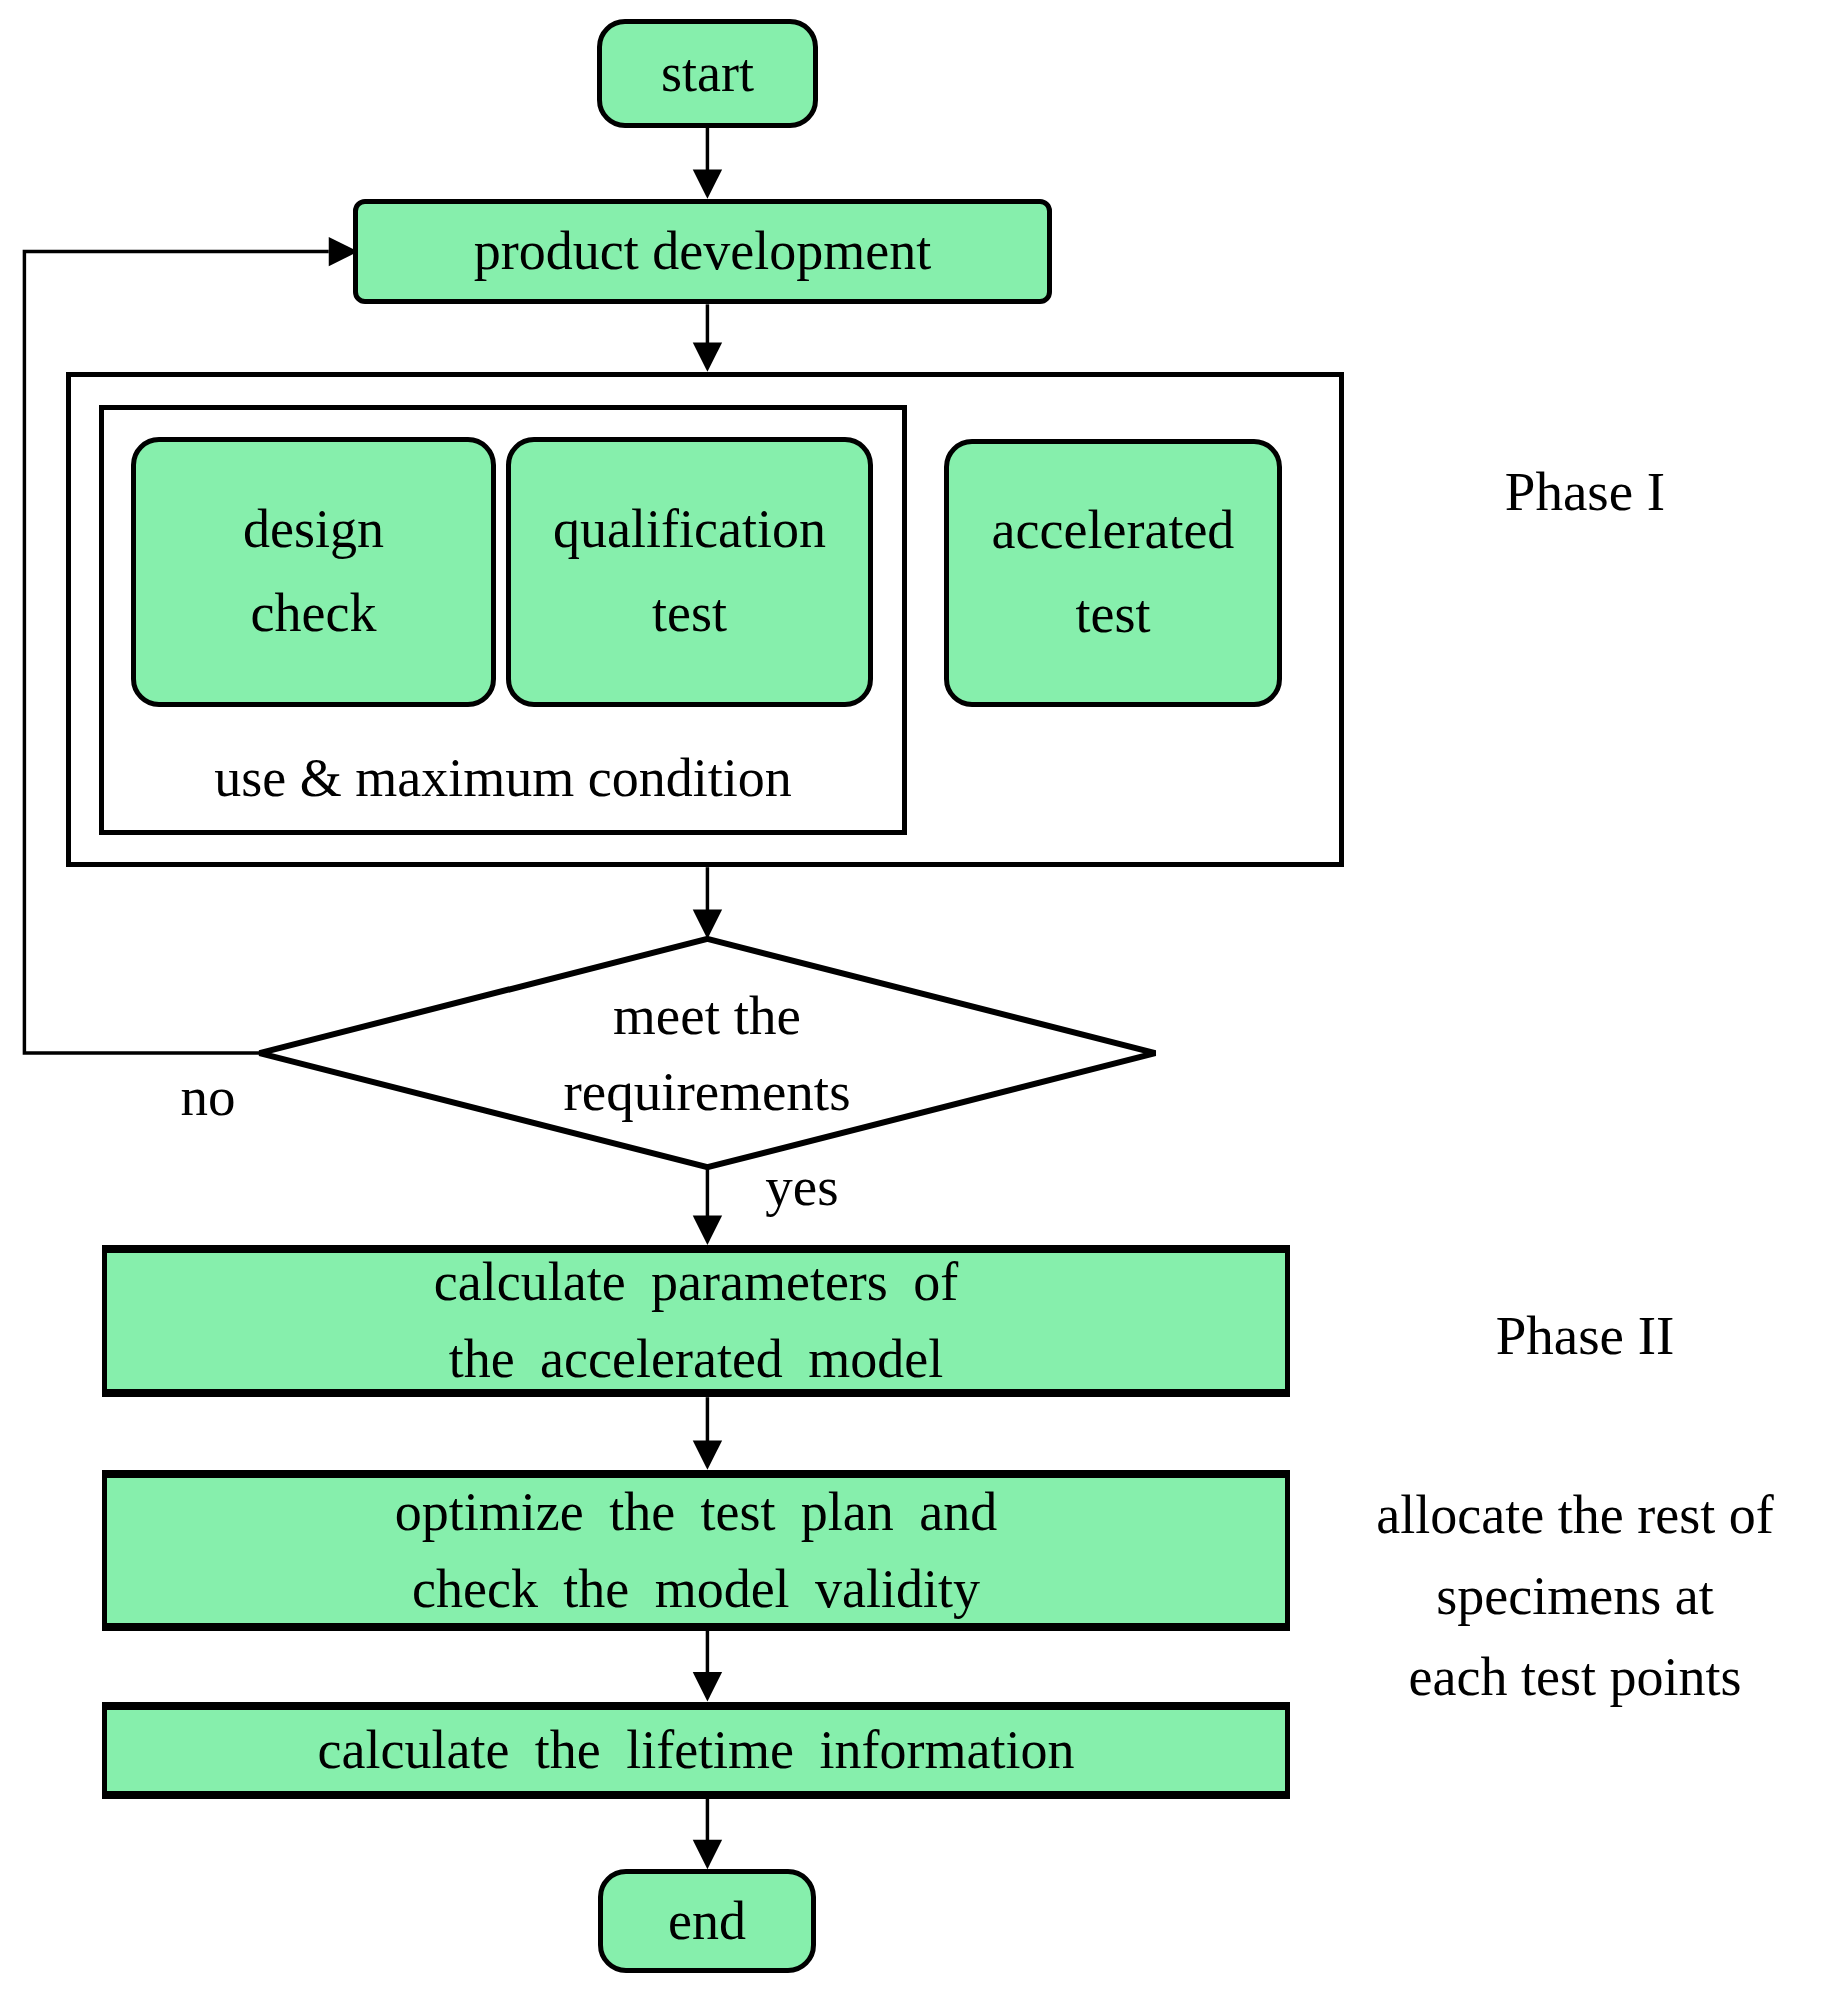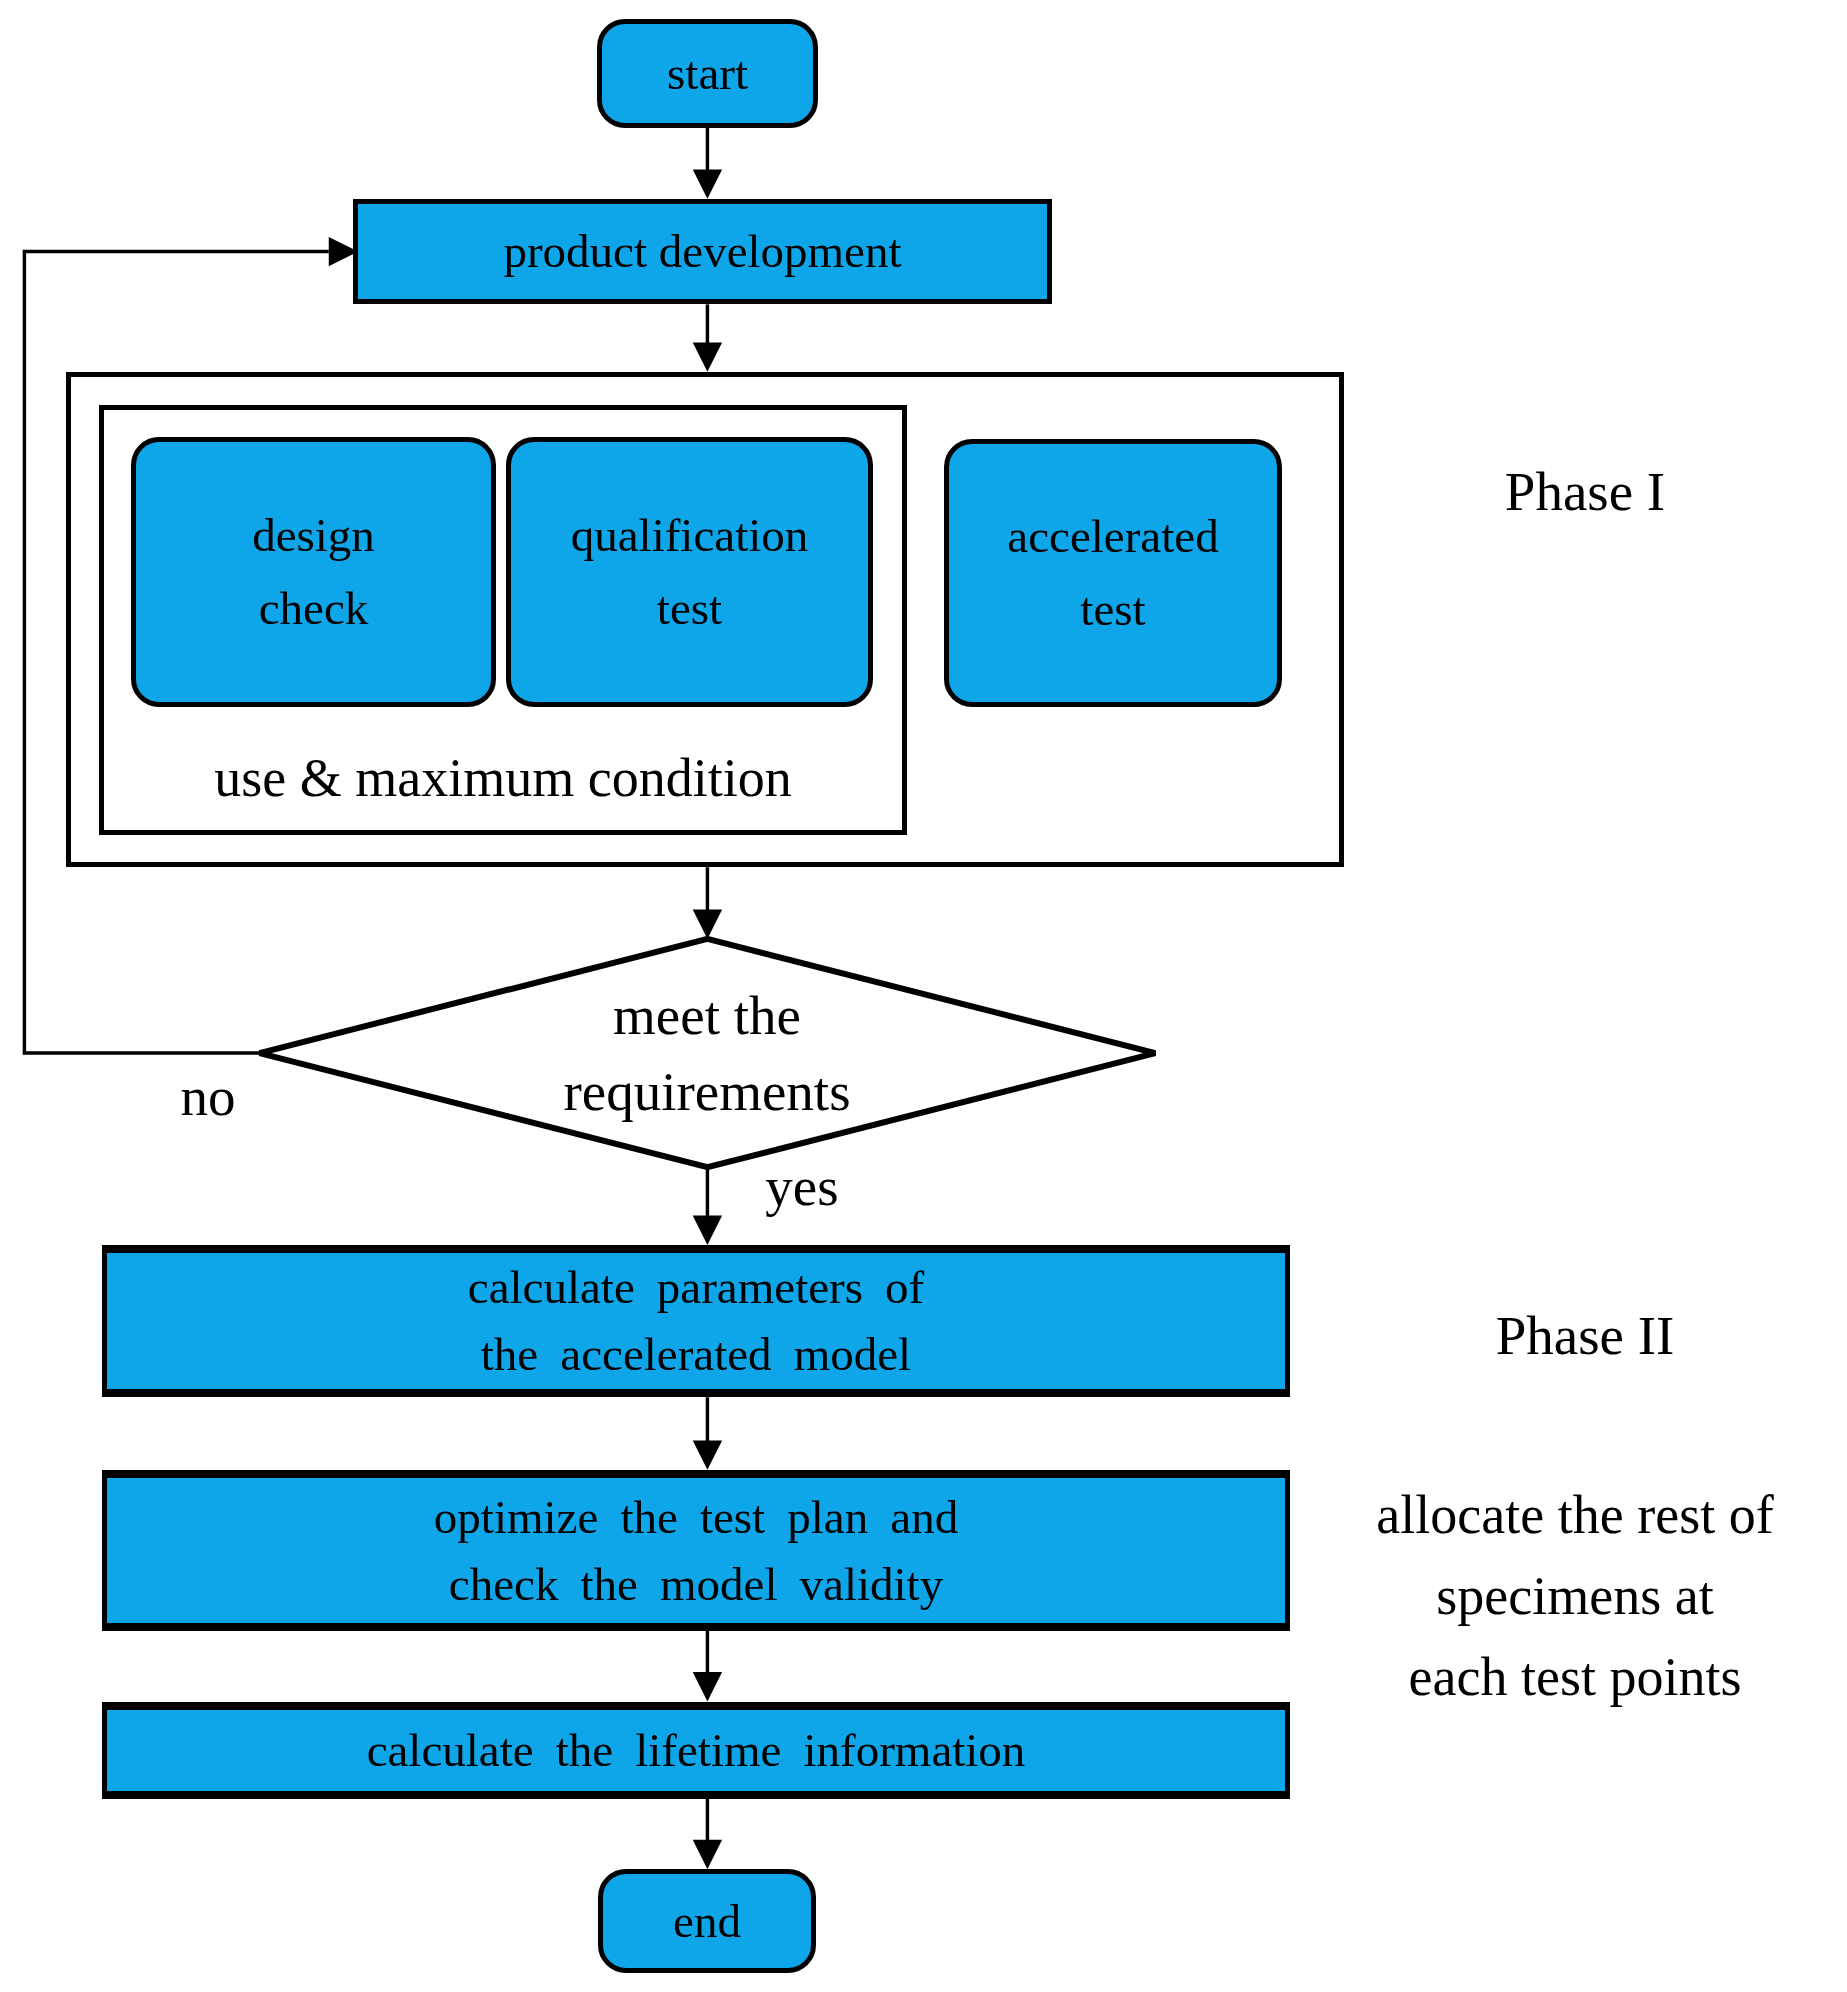--- a/index.html
+++ b/index.html
@@ -13,28 +13,28 @@
     overflow: hidden;
   }
   svg.connectors {
     position: absolute;
     left: 0; top: 0;
     width: 1848px; height: 1992px;
   }
   .node {
     position: absolute;
     box-sizing: border-box;
-    background: #0ea5e9;
+    background: #86efac;
     border: 5.2px solid #000000;
     display: flex;
     align-items: center;
     justify-content: center;
     text-align: center;
     white-space: pre-line;
-    font-size: 47px;
+    font-size: 54px;
     line-height: 1.42;
   }
   .rounded { border-radius: 28px; }
   .groupbox {
     position: absolute;
     box-sizing: border-box;
     background: transparent;
     border: 5.2px solid #000000;
   }
   .thick-tb { border-top-width: 8.6px; border-bottom-width: 8.6px; }
@@ -119,21 +119,21 @@
     </g>
 
     <g>
       <line x1="818" y1="2080" x2="818" y2="2130" stroke="#000" stroke-width="4"></line>
       <polygon points="801,2128 835,2128 818,2162" fill="#000"></polygon>
     </g>
   </svg>
 
   <div class="node rounded" style="left:597px; top:19px; width:221px; height:109px;">start</div>
 
-  <div class="node" style="left:353px; top:199px; width:699px; height:105px;">product development</div>
+  <div class="node" style="left:353px; top:199px; width:699px; height:105px;border-radius:12px;">product development</div>
 
   <div class="groupbox" style="left:66px; top:372px; width:1278px; height:495px;"></div>
 
   <div class="groupbox" style="left:99px; top:405px; width:808px; height:430px;"></div>
 
   <div class="node rounded" style="left:131px; top:437px; width:365px; height:270px; line-height:1.55;">design
 check</div>
 
   <div class="node rounded" style="left:506px; top:437px; width:367px; height:270px; line-height:1.55;">qualification
 test</div>

